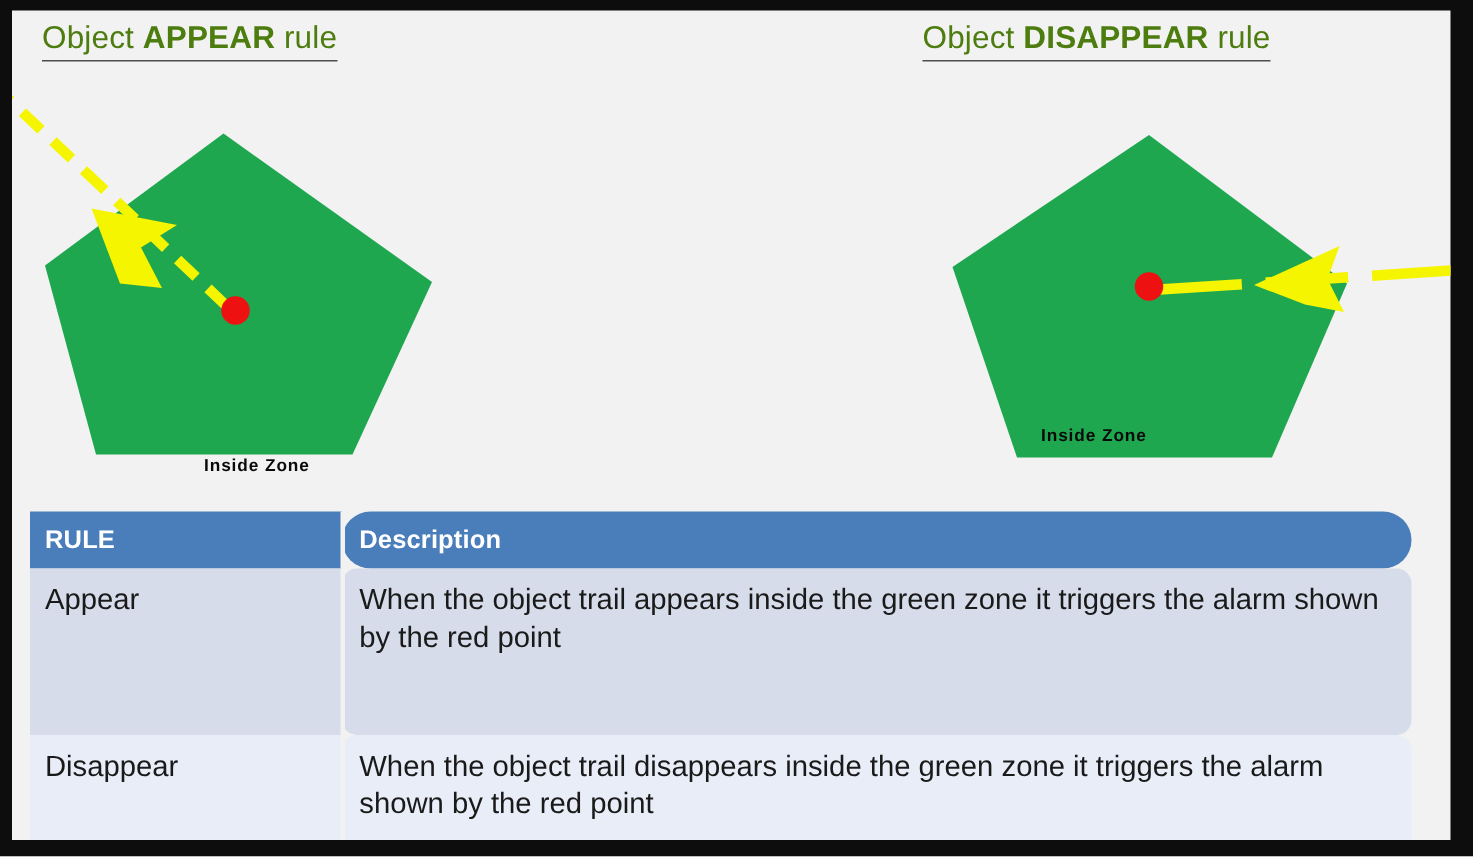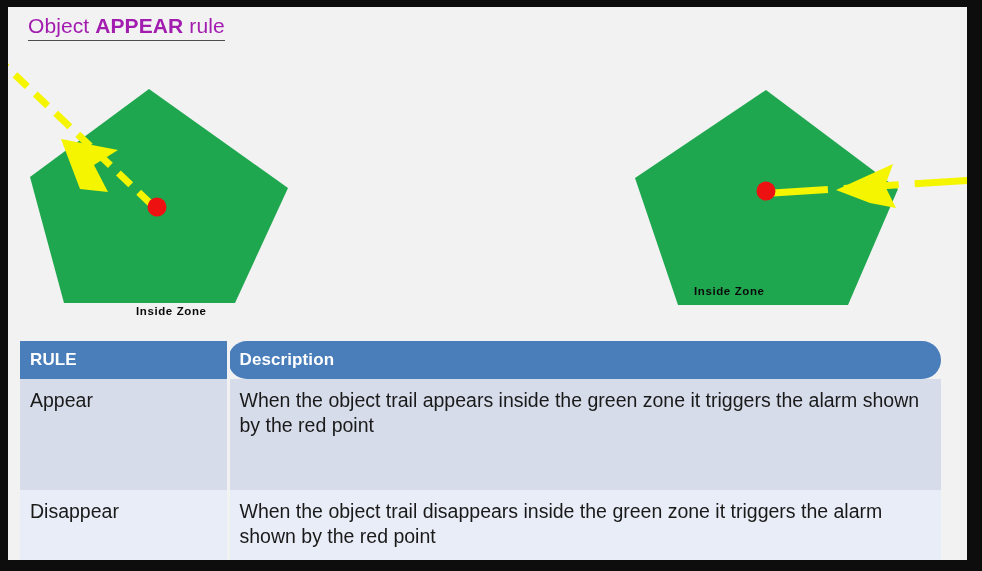--- a/index.html
+++ b/index.html
@@ -22,21 +22,21 @@
     top: 7px;
     width: 959px;
     height: 553px;
     background: #f2f2f2;
     overflow: hidden;
   }
   
   .diagram-title {
     position: absolute;
     font-size: 21px;
-    color: #a21caf;
+    color: #4d7c0f;
     white-space: nowrap;
     letter-spacing: 0.1px;
     border-bottom: 1.6px solid #4d4d4d;
     padding-bottom: 2px;
     font-weight: 400;
   }
   .diagram-title b {
     font-weight: 700;
   }
   #title-appear { left: 20px; top: 7px; }
@@ -97,38 +97,41 @@
   #rules-table th:last-child { border-right: none; border-radius: 19px; }
 
   #rules-table td {
     font-size: 19.5px;
     color: #1a1a1a;
     vertical-align: top;
     padding: 9px 10px 10px 10px;
     line-height: 1.28;
     border-right: 3px solid #f2f2f2;
   }
-  #rules-table td:last-child { border-right: none; }
+  #rules-table td:last-child { border-right: none; border-radius: 10px; }
 
   #rules-table tr.row-shade td { background: #d6dcea; }
   #rules-table tr.row-light td { background: #e9edf7; }
   #rules-table tr.row-shade td { height: 92px; }
   #rules-table tr.row-light td { height: 80px; }
   .cell-rule { font-size: 19px; }
 </style>
 </head>
 <body>
 
 <div id="slide">
   <div id="canvas">
 
     <div class="diagram-title" id="title-appear">
       <span>Object </span><b>APPEAR</b><span> rule</span>
     </div>
 
+    <div class="diagram-title" id="title-disappear">
+      <span>Object </span><b>DISAPPEAR</b><span> rule</span>
+    </div>
 
     <div class="zone-figure" id="figure-appear">
       <svg class="zone-svg" width="330" height="250" viewBox="0 0 330 250">
 
         <polygon points="141,12 280,111 227,226 56,226 22,100" fill="#1fa74f"></polygon>
 
         <g>
           <line x1="143" y1="127" x2="60" y2="48" stroke="#f5f500" stroke-width="7" stroke-dasharray="17 11" stroke-linecap="butt"></line>
           <line x1="60" y1="48" x2="-14" y2="-22" stroke="#f5f500" stroke-width="7" stroke-dasharray="17 11" stroke-linecap="butt"></line>
         </g>

